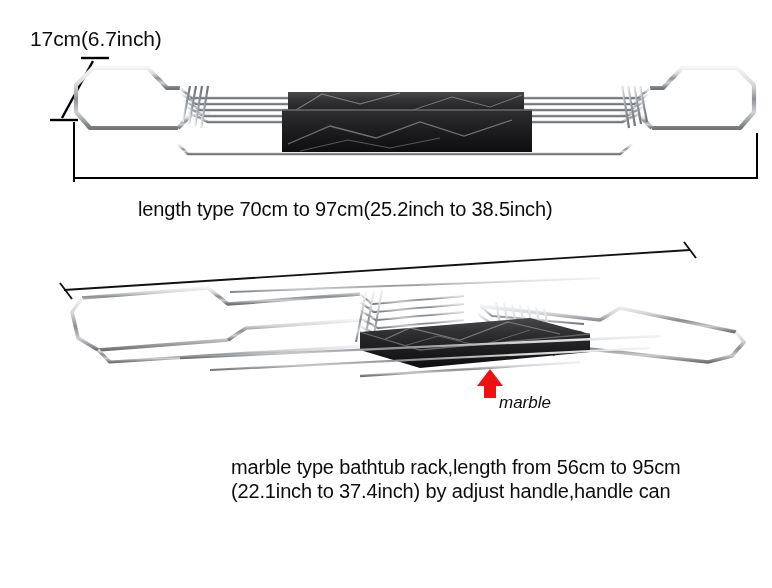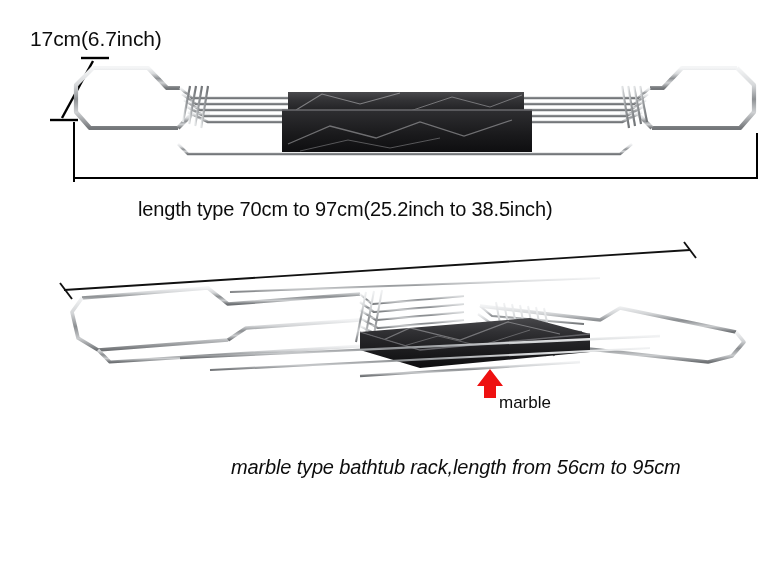--- a/index.html
+++ b/index.html
@@ -27,28 +27,28 @@
     line-height:23.5px;
     color:#0d0d0d;
     white-space:nowrap;
     letter-spacing:-0.15px;
   }
   .caption-block{
     font-size:20px;
     line-height:24px;
     color:#0d0d0d;
     letter-spacing:-0.15px;
-    font-style:italic;
   }
   .caption-block .cline{white-space:nowrap;display:block;}
   .arrow-label{
     font-size:17px;
     line-height:19px;
     color:#0d0d0d;
     white-space:nowrap;
+    font-style:italic;
   }
 
   
   .dim-h{background:#000;height:2px;}
   .dim-v{background:#000;width:2px;}
 
   
   .product{position:absolute;}
   .product svg{display:block;overflow:visible;}
 </style>
@@ -277,15 +277,16 @@
 
   <div class="abs" style="left:0;top:0;width:772px;height:588px;pointer-events:none;">
     <svg width="772" height="588" viewBox="0 0 772 588">
       <polygon points="490,369 503,386 496,386 496,398 484,398 484,386 477,386" fill="#ee1111"></polygon>
     </svg>
   </div>
   <div class="abs arrow-label" style="left:499px;top:393px;">marble</div>
 
   <div class="abs caption-block" style="left:231px;top:455px;">
     <span class="cline">marble type bathtub rack,length from 56cm to 95cm</span>
+    <span class="cline">(22.1inch to 37.4inch) by adjust handle,handle can</span>
   </div>
 
 </div>
 
 </body></html>

